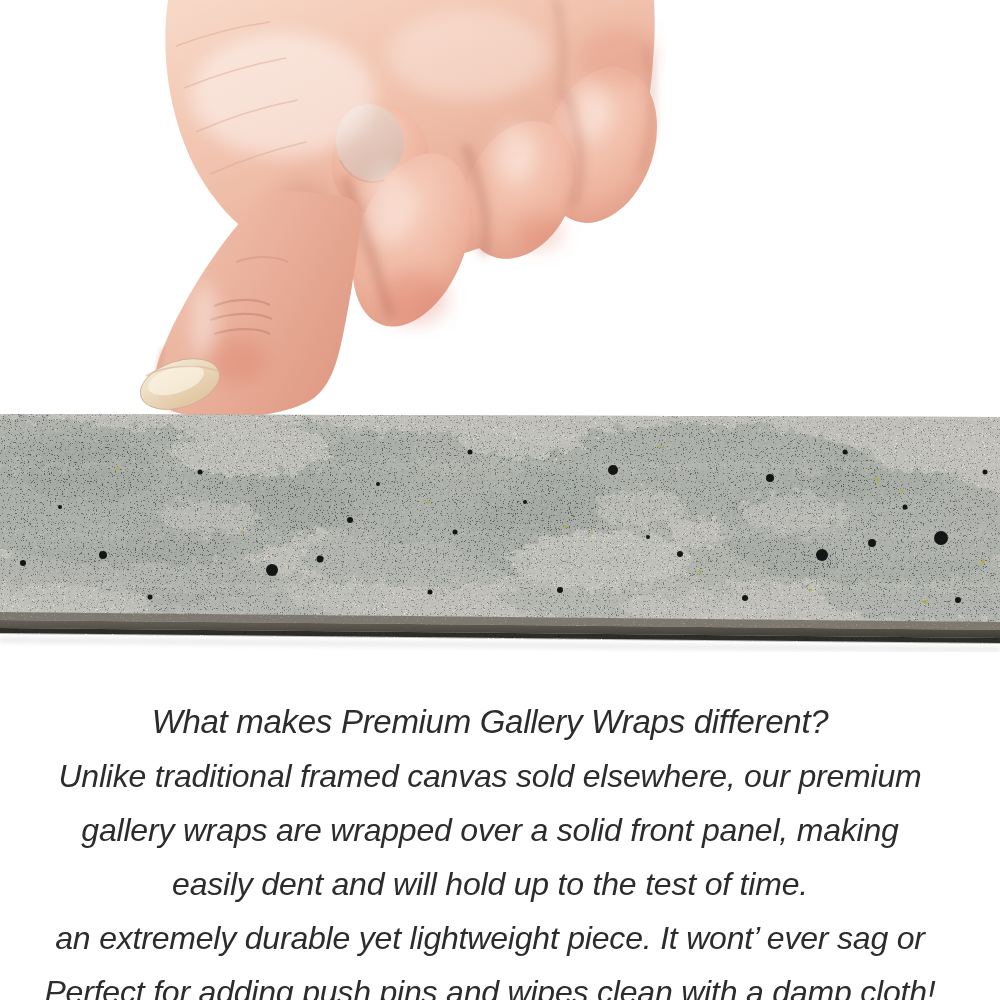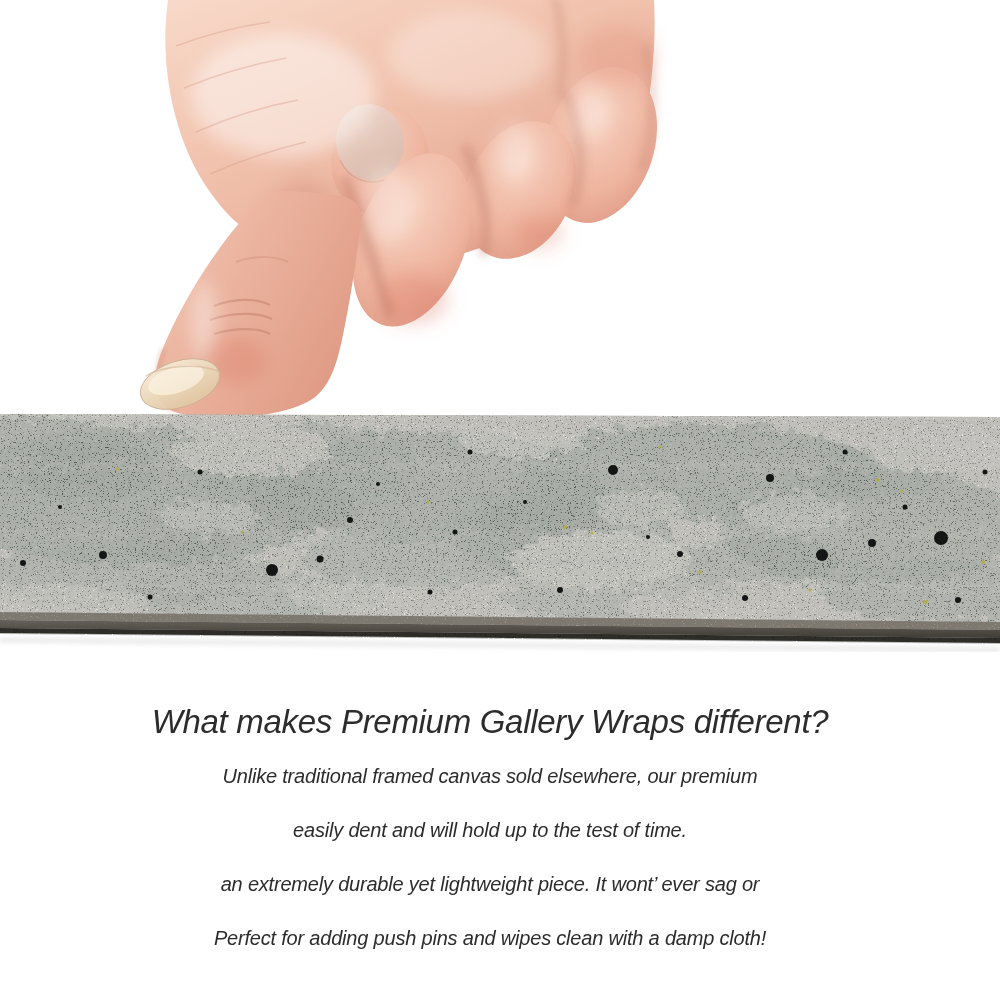--- a/index.html
+++ b/index.html
@@ -24,21 +24,21 @@
     color: var(--text-color, #2c2c2c);
   }
   .heading {
     font-size: 33px;
     line-height: 40px;
     font-weight: normal;
     letter-spacing: -0.3px;
     margin: 0 0 13px 0;
   }
   .line {
-    font-size: 20px;
+    font-size: 32px;
     line-height: 39px;
     letter-spacing: -0.2px;
     margin: 15px;
   }
 </style>
 </head>
 <body>
 
 <div class="stage">
 
@@ -295,18 +295,19 @@
         <polygon points="0,216 1000,226 1000,231 0,221" style="fill:var(--fold-dark,#221e1a)"></polygon>
         <rect x="0" y="198" width="1000" height="34" filter="url(#cGrainD)" opacity="0.35" clip-path="url(#cFold)"></rect>
         <polygon points="0,226 1000,236 1000,240 0,230" fill="#8f948f" opacity="0.25" filter="url(#cSoft)"></polygon>
       </g>
     </svg>
   </div>
 
   <section class="info">
     <h1 class="heading">What makes Premium Gallery Wraps different?</h1>
     <p class="line">Unlike traditional framed canvas sold elsewhere, our premium</p>
+    <p class="line">gallery wraps are wrapped over a solid front panel, making</p>
     <p class="line">easily dent and will hold up to the test of time.</p>
     <p class="line">an extremely durable yet lightweight piece. It wont’ ever sag or</p>
     <p class="line">Perfect for adding push pins and wipes clean with a damp cloth!</p>
   </section>
 
 </div>
 
 </body></html>

